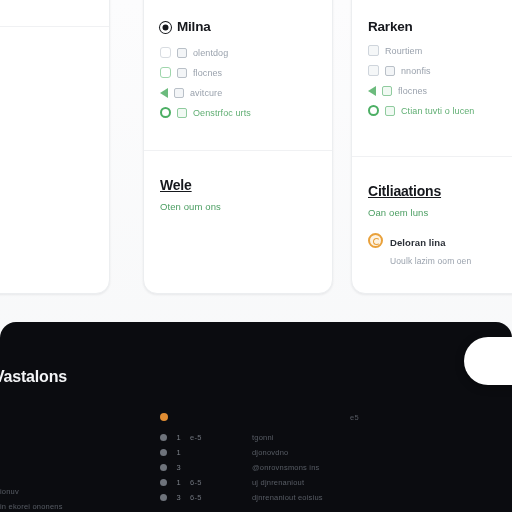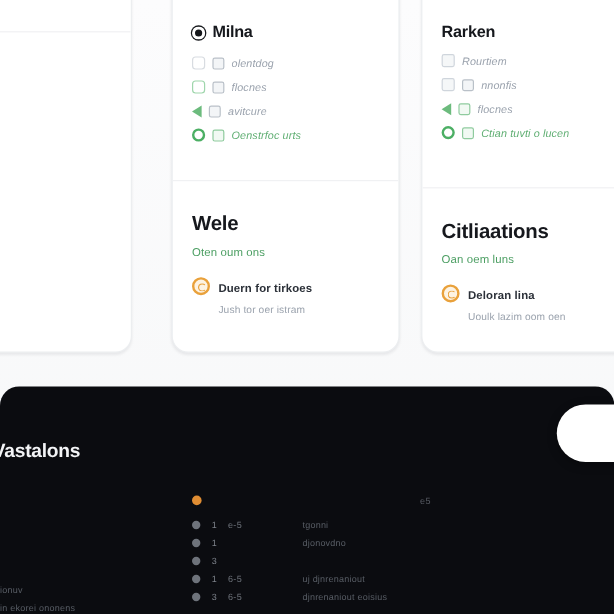--- a/index.html
+++ b/index.html
@@ -53,39 +53,39 @@
   .section-title {
     font-size: 13.5px;
     font-weight: 700;
     color: #16181d;
     letter-spacing: -0.2px;
     line-height: 1.2;
     margin-bottom: 9px;
   }
 
   .section-title.big {
-    font-size: 17px;
+    font-size: 14px;
     margin-bottom: 7px;
+    text-decoration: underline;
   }
 
   .row {
     display: flex;
     align-items: center;
     gap: 6px;
     margin-bottom: 7px;
     min-height: 13px;
   }
 
   .row-label {
     font-size: 9px;
     color: #9aa2ad;
     letter-spacing: .1px;
     white-space: nowrap;
     overflow: hidden;
-    font-style: italic;
   }
 
   .row-label.green { color: #5fae72; }
 
   
   .mk {
     flex: 0 0 auto;
     width: 11px;
     height: 11px;
     display: inline-block;
@@ -344,27 +344,20 @@
         <span class="mini-icon green"></span>
         <span class="row-label green">Oenstrfoc urts</span>
       </div>
     </div>
 
     <div class="card-divider" style="margin-top:14px;"></div>
 
     <div class="card-section" style="padding-top:26px;">
       <div class="section-title big">Wele</div>
       <div class="link-green">Oten oum ons</div>
-      <div class="badge-block">
-        <span class="badge-circle"></span>
-        <span class="badge-text">
-          <span class="badge-title">Duern for tirkoes</span>
-          <span class="badge-sub">Jush tor oer istram</span>
-        </span>
-      </div>
     </div>
   </div>
 
   <div class="card" id="card-right">
     <div class="card-section" style="padding-top:46px;">
 
       <div class="section-title">Rarken</div>
 
       <div class="row">
         <span class="mk doc-grey"></span>
@@ -431,20 +424,21 @@
     <span class="ddot"></span>
     <span class="dnum">1</span>
     <span class="dcode"></span>
     <span class="dtext">djonovdno</span>
   </div>
 
   <div class="drow">
     <span class="ddot"></span>
     <span class="dnum">3</span>
     <span class="dcode"></span>
+    <span class="dtext">@onrovnsmons  ins</span>
   </div>
 
   <div class="drow">
     <span class="ddot"></span>
     <span class="dnum">1</span>
     <span class="dcode">6-5</span>
     <span class="dtext">uj    djnrenaniout</span>
   </div>
 
   <div class="drow">

